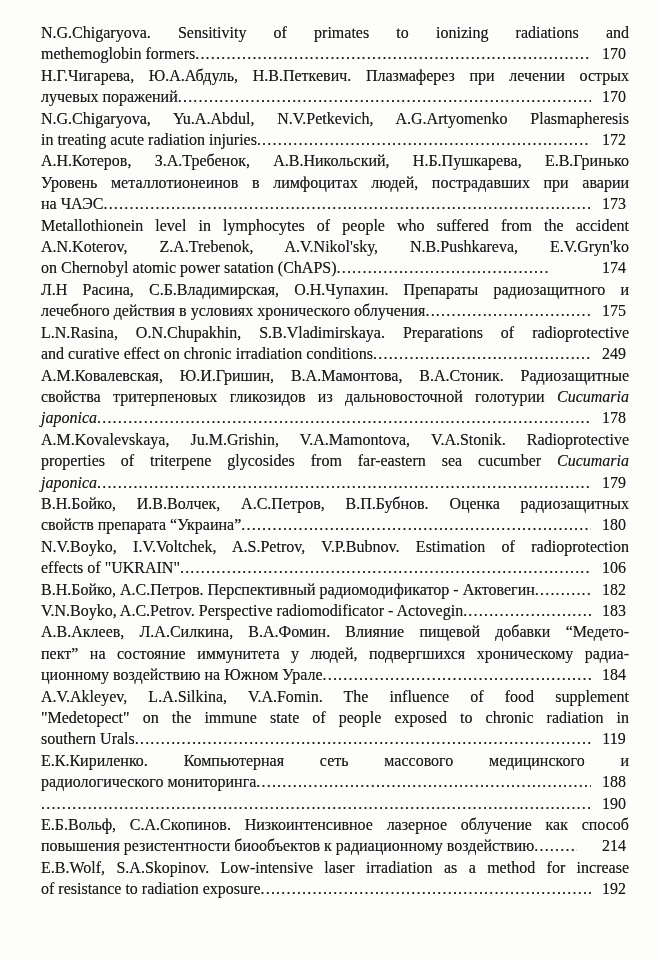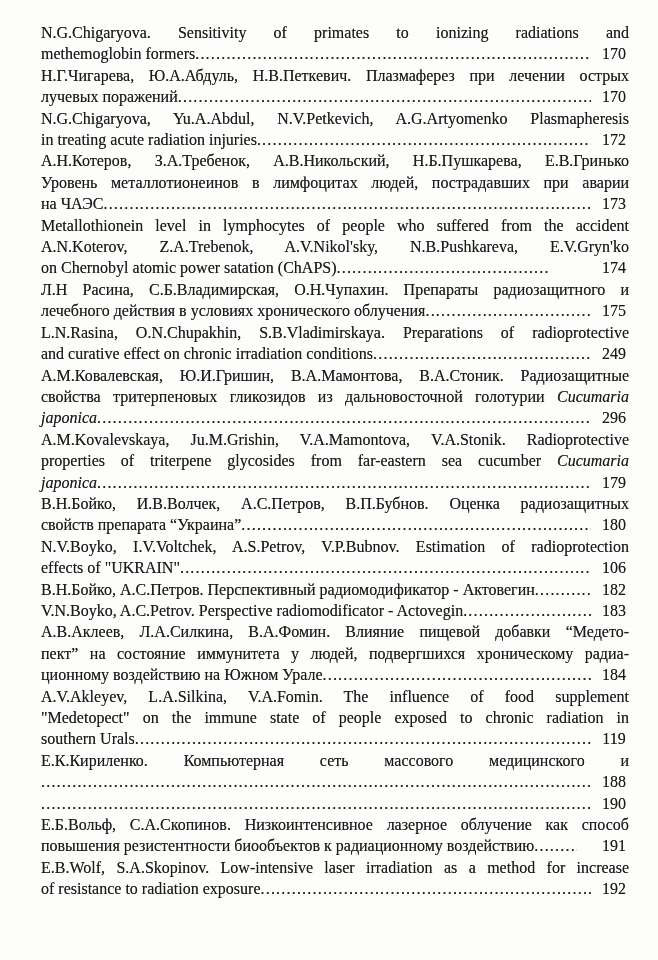--- a/index.html
+++ b/index.html
@@ -108,21 +108,21 @@
       <div class="toc-line paged">
         <span class="line-text"><span>and curative effect on chronic irradiation conditions</span></span>
         <span class="dot-leader"></span>
         <span class="page-number">249</span>
       </div>
       <div class="toc-line cont"><span>А.М.Ковалевская, Ю.И.Гришин, В.А.Мамонтова, В.А.Стоник. Радиозащитные</span></div>
       <div class="toc-line cont"><span>свойства тритерпеновых гликозидов из дальновосточной голотурии </span><span class="it">Cucumaria</span></div>
       <div class="toc-line paged">
         <span class="line-text"><span class="it">japonica</span></span>
         <span class="dot-leader"></span>
-        <span class="page-number">296</span>
+        <span class="page-number">178</span>
       </div>
       <div class="toc-line cont"><span>A.M.Kovalevskaya, Ju.M.Grishin, V.A.Mamontova, V.A.Stonik. Radioprotective</span></div>
       <div class="toc-line cont"><span>properties of triterpene glycosides from far-eastern sea cucumber </span><span class="it">Cucumaria</span></div>
       <div class="toc-line paged">
         <span class="line-text"><span class="it">japonica</span></span>
         <span class="dot-leader"></span>
         <span class="page-number">179</span>
       </div>
       <div class="toc-line cont"><span>В.Н.Бойко, И.В.Волчек, А.С.Петров, В.П.Бубнов. Оценка радиозащитных</span></div>
       <div class="toc-line paged">
@@ -155,32 +155,33 @@
       </div>
       <div class="toc-line cont"><span>A.V.Akleyev, L.A.Silkina, V.A.Fomin. The influence of food supplement</span></div>
       <div class="toc-line cont"><span>"Medetopect" on the immune state of people exposed to chronic radiation in</span></div>
       <div class="toc-line paged">
         <span class="line-text"><span>southern Urals</span></span>
         <span class="dot-leader"></span>
         <span class="page-number">119</span>
       </div>
       <div class="toc-line cont"><span>Е.К.Кириленко. Компьютерная сеть массового медицинского и</span></div>
       <div class="toc-line paged">
+        <span class="line-text"><span>радиологического мониторинга</span></span>
         <span class="dot-leader"></span>
         <span class="page-number">188</span>
       </div>
       <div class="toc-line paged">
         <span class="dot-leader"></span>
         <span class="page-number">190</span>
       </div>
       <div class="toc-line cont"><span>Е.Б.Вольф, С.А.Скопинов. Низкоинтенсивное лазерное облучение как способ</span></div>
       <div class="toc-line paged">
         <span class="line-text"><span>повышения резистентности биообъектов к радиационному воздействию</span></span>
         <span class="dot-leader" style="margin-right: 14px;"></span>
-        <span class="page-number">191</span>
+        <span class="page-number">214</span>
       </div>
       <div class="toc-line cont"><span>E.B.Wolf, S.A.Skopinov. Low-intensive laser irradiation as a method for increase</span></div>
       <div class="toc-line paged">
         <span class="line-text"><span>of resistance to radiation exposure</span></span>
         <span class="dot-leader"></span>
         <span class="page-number">192</span>
       </div>
     </div>
 </div>
 

